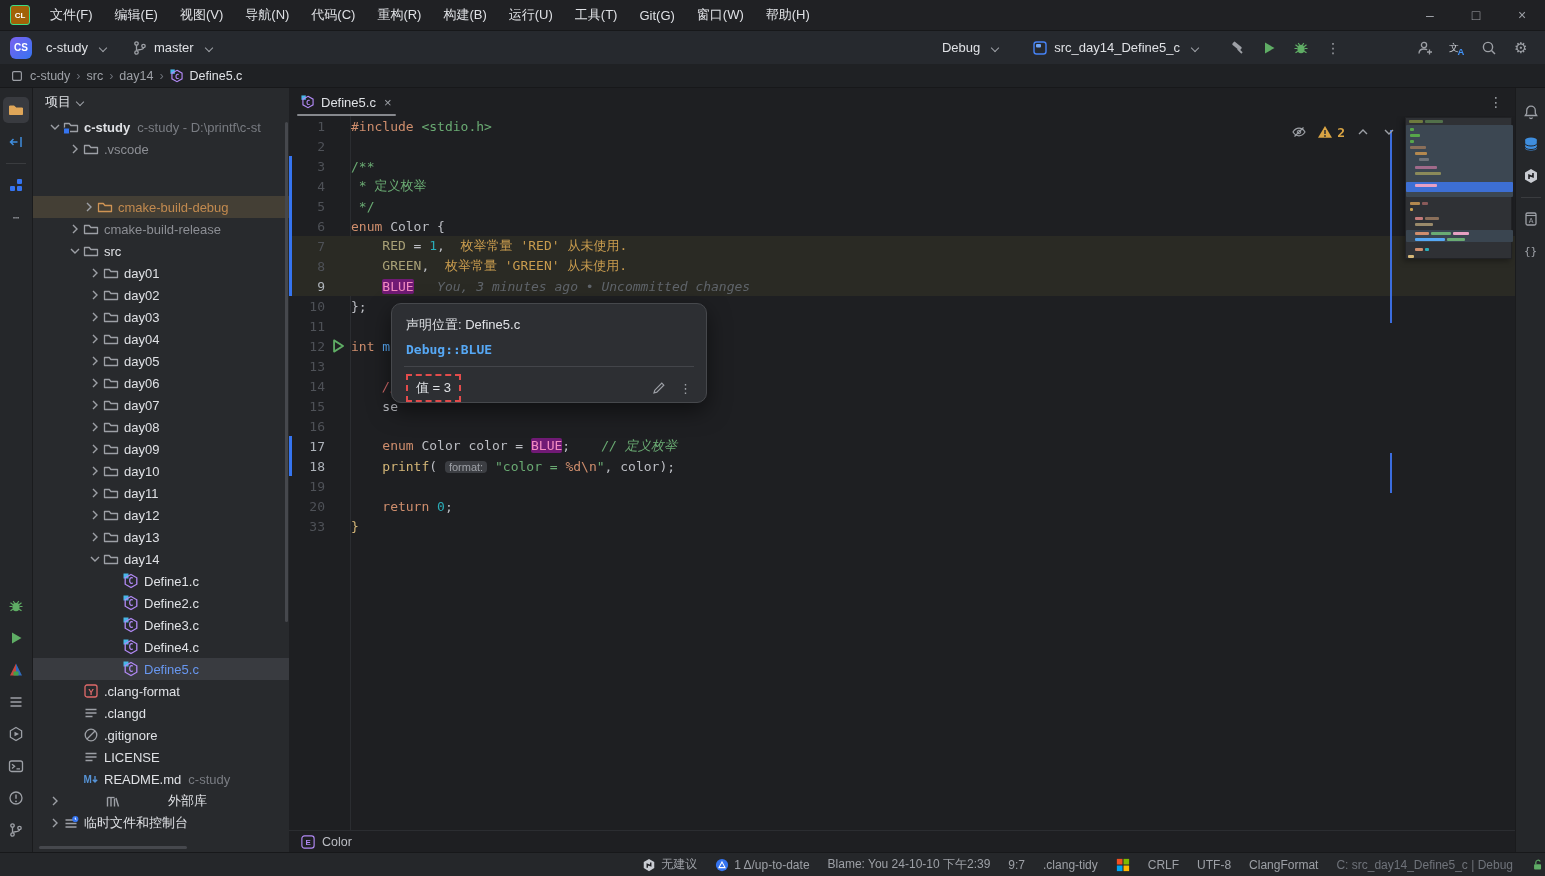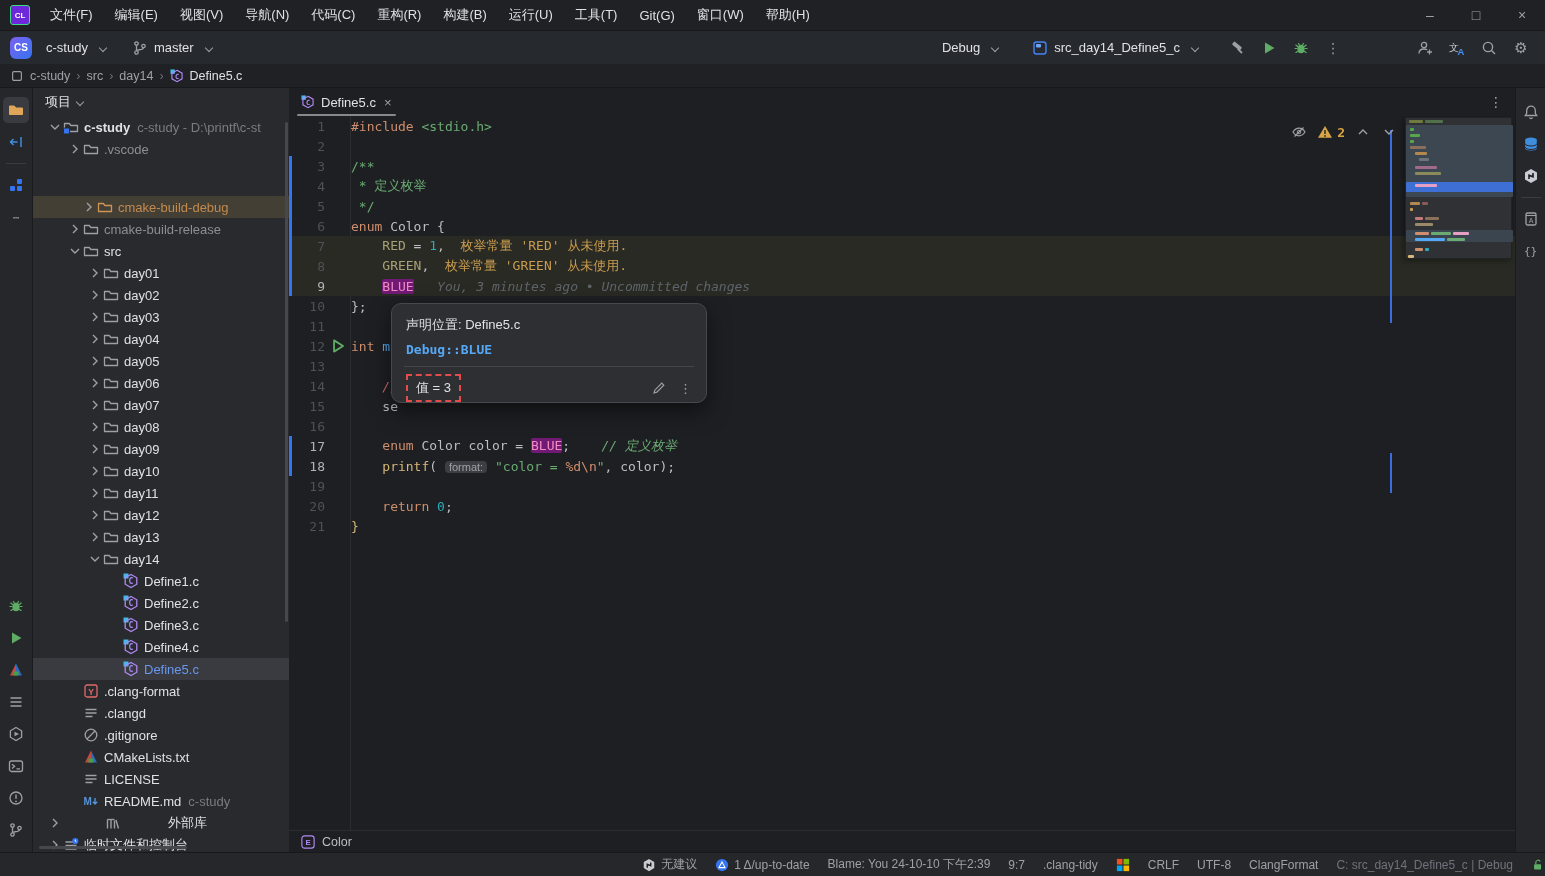--- a/index.html
+++ b/index.html
@@ -5,21 +5,21 @@
   * { box-sizing: border-box; margin:0; padding:0; }
   html,body { width:1545px; height:876px; overflow:hidden; background:#1e1f22;
     font-family:"Liberation Sans","DejaVu Sans",sans-serif; color:#dfe1e5; font-size:13px; }
   .icn { display:inline-flex; width:16px; height:16px; align-items:center; justify-content:center; flex:0 0 auto; }
   .icn svg { width:16px; height:16px; }
   .icn.sm, .icn.sm svg { width:14px; height:14px; }
   .chev { display:inline-block; width:6px; height:6px; border-right:1.5px solid #9da0a6; border-bottom:1.5px solid #9da0a6; transform:rotate(45deg); margin-left:6px; vertical-align:2px; }
 
   
   .titlebar { height:31px; background:#202124; display:flex; align-items:center; border-bottom:1px solid #17181a; }
-  .app-logo { width:20px; height:20px; margin:0 9px 0 10px; border-radius:3px; background:#6d28d9;
+  .app-logo { width:20px; height:20px; margin:0 9px 0 10px; border-radius:3px; background:#a16207;
     border:1.5px solid #3ddc84; color:#fff; font-size:8px; font-weight:bold; display:flex; align-items:center; justify-content:center; }
   .menubar { display:flex; height:100%; }
   .menubar .mi { padding:0 11px; display:flex; align-items:center; color:#dfe1e5; cursor:default; }
   .win-controls { margin-left:auto; display:flex; height:100%; }
   .win-controls .wc { width:46px; display:flex; align-items:center; justify-content:center; color:#9da0a6; font-size:14px; }
 
   
   .toolbar { height:33px; background:#26292e; display:flex; align-items:center; padding:0 10px; }
   .cs-badge { width:22px; height:22px; border-radius:6px; background:linear-gradient(135deg,#7b61f0,#3574f0);
     color:#fff; font-size:10px; font-weight:bold; display:flex; align-items:center; justify-content:center; margin-right:7px; }
@@ -701,30 +701,20 @@
             <svg viewBox="0 0 16 16" xmlns="http://www.w3.org/2000/svg">
               <circle cx="8" cy="8" r="5.8" fill="none" stroke="#9da0a6" stroke-width="1.3"></circle>
               <path d="M4 12L12 4" stroke="#9da0a6" stroke-width="1.3"></path>
             </svg>
           </span>
           <span class="lbl">.gitignore</span>
         </div>
         <div class="trow" style="padding-left: 50px;">
           <span class="icn">
             <svg viewBox="0 0 16 16" xmlns="http://www.w3.org/2000/svg">
-              <polygon points="8,1.5 2,13.5 8,13.5" fill="#c64840"></polygon>
-              <polygon points="8,1.5 14,13.5 8,13.5" fill="#2f6cbf"></polygon>
-              <rect x="5.5" y="9.5" width="5" height="4" fill="#43a047"></rect>
-            </svg>
-          </span>
-          <span class="lbl">CMakeLists.txt</span>
-        </div>
-        <div class="trow" style="padding-left: 50px;">
-          <span class="icn">
-            <svg viewBox="0 0 16 16" xmlns="http://www.w3.org/2000/svg">
               <path d="M2.5 4.5h11M2.5 8h11M2.5 11.5h7" stroke="#9da0a6" stroke-width="1.3"></path>
             </svg>
           </span>
           <span class="lbl">LICENSE</span>
         </div>
         <div class="trow" style="padding-left: 50px;">
           <span class="icn">
             <svg viewBox="0 0 16 16" xmlns="http://www.w3.org/2000/svg">
               <text x="0.5" y="12" font-size="10" font-weight="bold" fill="#5693d6" font-family="Liberation Sans,sans-serif">M</text>
               <path d="M12 5v5.5M9.8 8.7l2.2 2.2 2.2-2.2" stroke="#5693d6" stroke-width="1.4" fill="none"></path>
@@ -801,21 +791,21 @@
               <polygon points="4.5,3 12.5,8 4.5,13" fill="none" stroke="#5fad65" stroke-width="1.6" stroke-linejoin="round"></polygon>
             </svg></span><span class="codeseg"><span class="sk">int </span><span class="sf">ma</span></span></div>
         <div class="cl"><span class="lnum">13</span><span class="gmark"></span><span class="codeseg"></span></div>
         <div class="cl"><span class="lnum">14</span><span class="gmark"></span><span class="codeseg"><span class="sp">    </span><span class="src2">//</span></span></div>
         <div class="cl"><span class="lnum">15</span><span class="gmark"></span><span class="codeseg"><span class="sp">    </span><span class="sp">se</span></span></div>
         <div class="cl"><span class="lnum">16</span><span class="gmark"></span><span class="codeseg"></span></div>
         <div class="cl"><span class="chgbar"></span><span class="lnum hi">17</span><span class="gmark"></span><span class="codeseg"><span class="sp">    </span><span class="sk">enum </span><span class="sp">Color color = </span><span class="shl">BLUE</span><span class="sp">;</span><span class="sc">    // 定义枚举</span></span></div>
         <div class="cl"><span class="chgbar"></span><span class="lnum hi">18</span><span class="gmark"></span><span class="codeseg"><span class="sp">    </span><span class="sy">printf</span><span class="sp">( </span><span class="schip">format:</span><span class="sp"> </span><span class="ss">"color = </span><span class="sk">%d\n</span><span class="ss">"</span><span class="sp">, color);</span></span></div>
         <div class="cl"><span class="lnum">19</span><span class="gmark"></span><span class="codeseg"></span></div>
         <div class="cl"><span class="lnum">20</span><span class="gmark"></span><span class="codeseg"><span class="sp">    </span><span class="sk">return </span><span class="sn2">0</span><span class="sp">;</span></span></div>
-        <div class="cl"><span class="lnum">21</span><span class="gmark"></span><span class="codeseg"><span class="sbr">}</span></span></div>
+        <div class="cl"><span class="lnum">33</span><span class="gmark"></span><span class="codeseg"><span class="sbr">}</span></span></div>
         <div class="inspect">
         <span class="icn">
             <svg viewBox="0 0 16 16" xmlns="http://www.w3.org/2000/svg">
               <path d="M2 8s2.4-3.8 6-3.8S14 8 14 8s-2.4 3.8-6 3.8S2 8 2 8z" fill="none" stroke="#9da0a6" stroke-width="1.2"></path>
               <circle cx="8" cy="8" r="1.8" fill="none" stroke="#9da0a6"></circle>
               <path d="M3.5 12.5l9-9" stroke="#9da0a6" stroke-width="1.2"></path>
             </svg>
           </span>
         <span class="icn">
             <svg viewBox="0 0 16 16" xmlns="http://www.w3.org/2000/svg">

